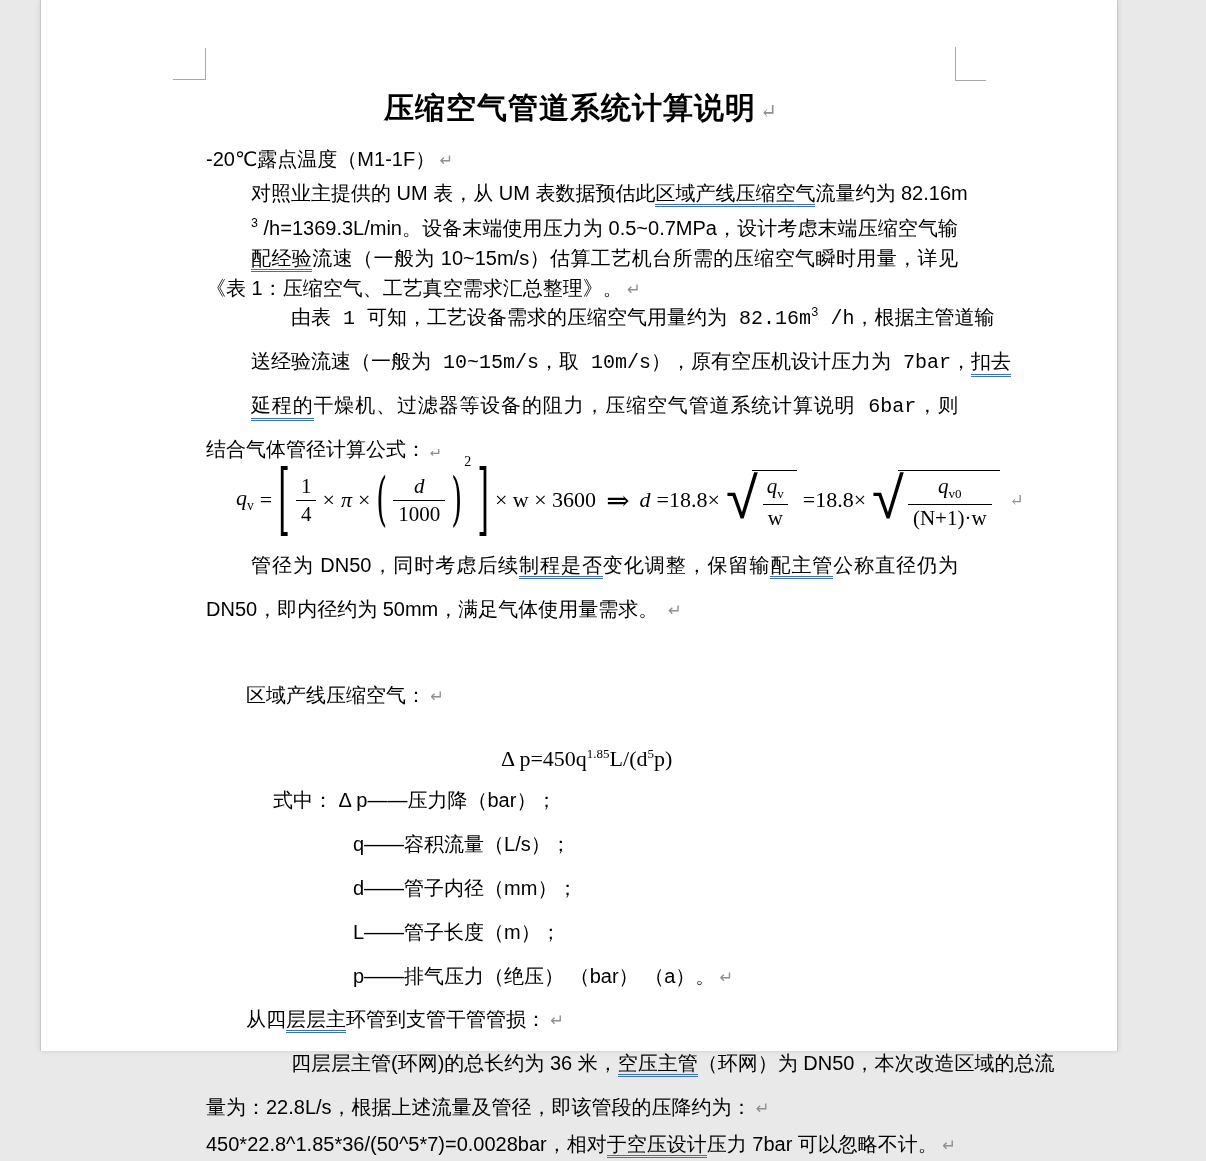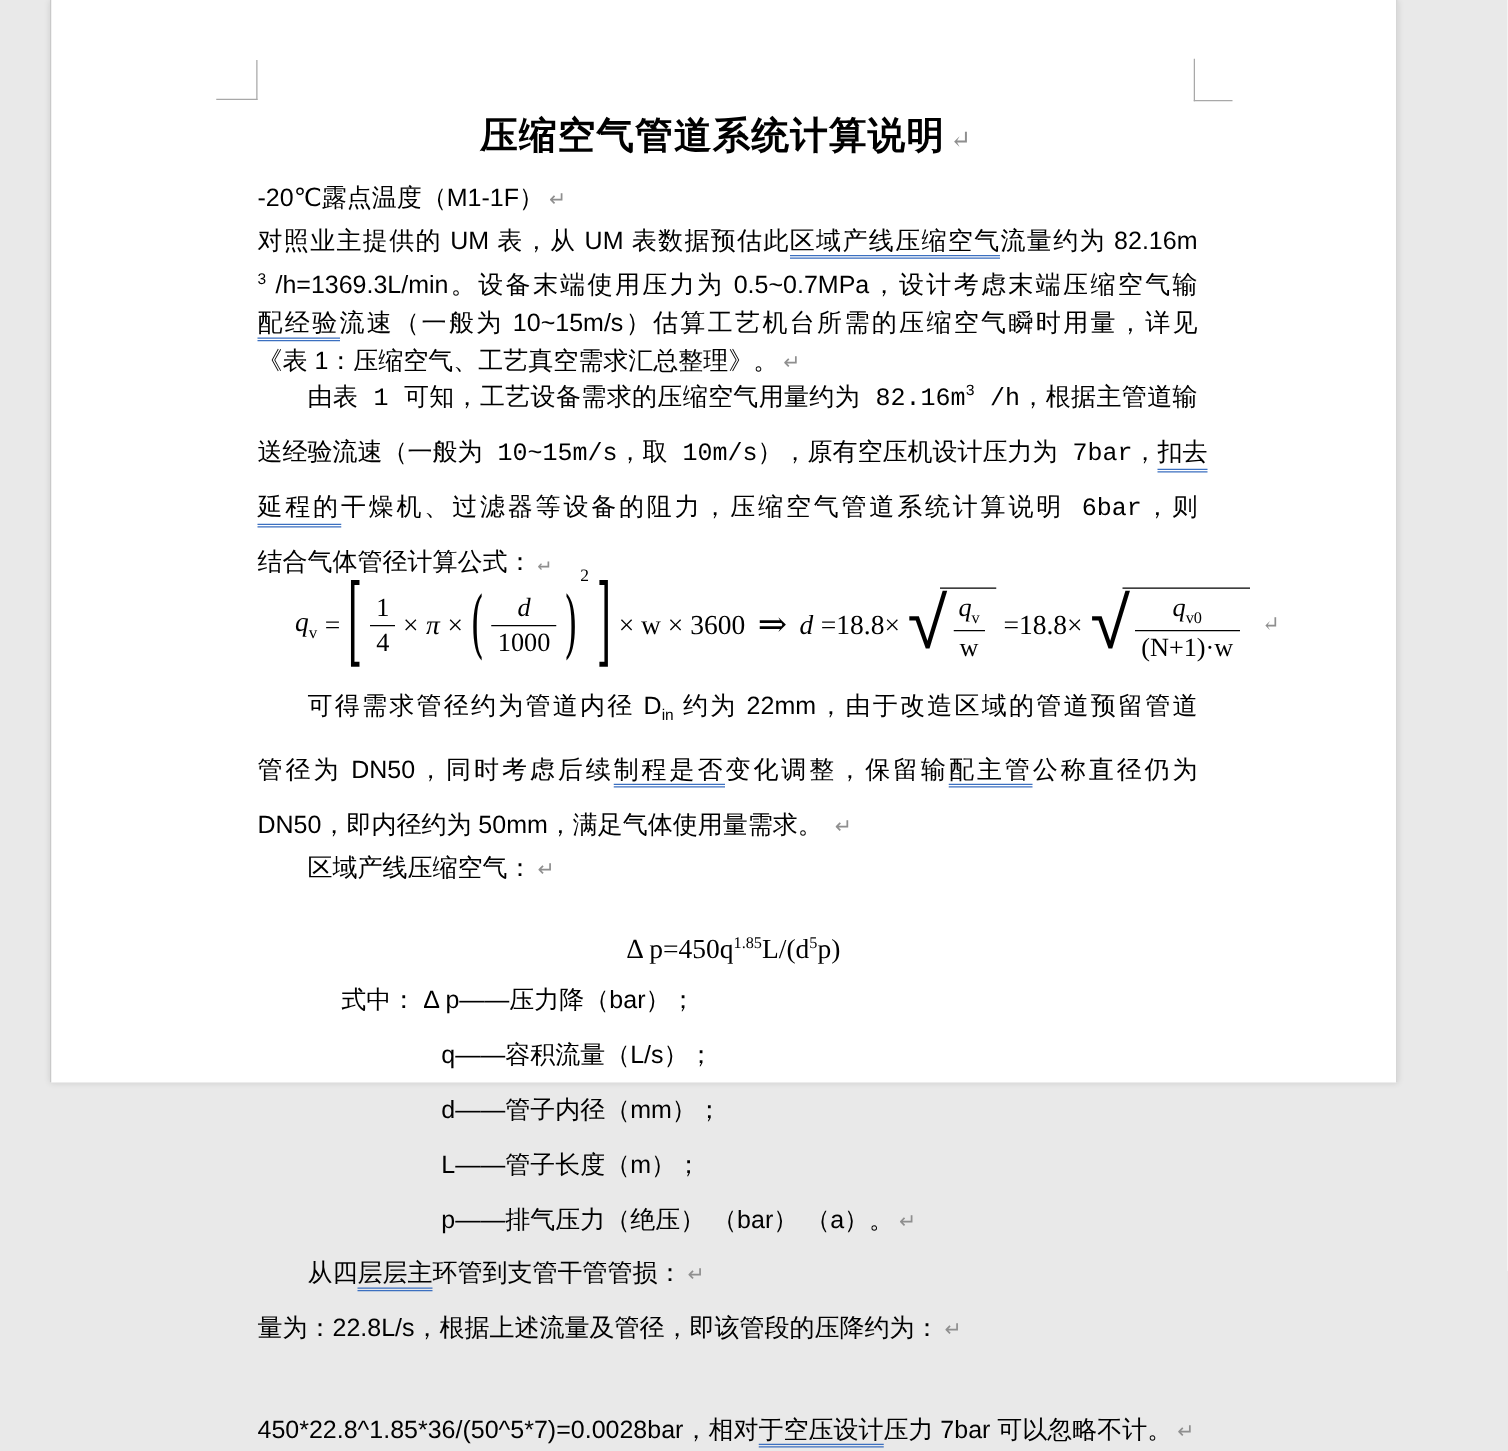--- a/index.html
+++ b/index.html
@@ -2,39 +2,39 @@
 <html><head>
 <meta charset="utf-8">
 <style>
   html,body{margin:0;padding:0;}
   body{
     width:1206px;height:1161px;position:relative;overflow:hidden;
     background:#e9e9e9;color:#000;
     font-family:"Liberation Sans","DejaVu Sans",sans-serif;
   }
   .page{
-    position:absolute;left:40px;top:0;width:1076px;height:866px;
+    position:absolute;left:40px;top:0;width:1076px;height:1051px;
     background:#ffffff;border-left:1px solid #c9c9c9;border-right:1px solid #c9c9c9;
     box-shadow:0 0 5px rgba(0,0,0,.12);
   }
   
   .crop{position:absolute;}
   .crop-l{left:132px;top:48px;width:32px;height:31px;border-right:1px solid #a8a8a8;border-bottom:1px solid #a8a8a8;}
   .crop-r{left:914px;top:47px;width:30px;height:33px;border-left:1px solid #a8a8a8;border-bottom:1px solid #a8a8a8;}
 
   .title{
     position:absolute;left:165px;top:88px;width:750px;margin:0;
     text-align:center;font-size:30px;font-weight:700;letter-spacing:1px;
     font-family:"Liberation Serif","DejaVu Serif",serif;
   }
   .title .pil{font-size:20px;font-weight:400;}
 
   .para{position:absolute;left:165px;width:752px;font-size:20px;}
   .ln{white-space:nowrap;}
-  .j{text-align:justify;text-align-last:justify;}
+  .j{text-align:justify;text-align-last:justify;margin-left:45px;}
   .indent{text-indent:40px;}
   .shift{margin-left:80px;}
 
   #p1{top:144px;line-height:30px;}
   #p2{top:178px;line-height:30px;}
   #p3{top:291px;line-height:44px;font-family:Liberation Mono, monospace;}
   #p4{top:543px;line-height:44px;}
   #p5{top:673px;line-height:44px;}
   #legend{top:778px;left:232px;line-height:44px;width:720px;}
   #p6{top:997px;line-height:44px;}
@@ -138,21 +138,20 @@
           <span class="frac">
             <span class="num"><i>q</i><sub>v0</sub></span>
             <span class="den">(N+1)·w</span>
           </span>
         </span>
     </span>
     <span class="pil">↵</span>
   </div>
 
   <div class="para" id="p4">
-    <div class="ln j indent"><span>可得需求管径约为管道内径 D</span><sub>in</sub><span> 约为 22mm，由于改造区域的管道预留管道</span></div>
     <div class="ln j"><span>管径为 DN50，同时考虑后续</span><span class="u">制程是否</span><span>变化调整，保留输</span><span class="u">配主管</span><span>公称直径仍为</span></div>
     <div class="ln"><span>DN50，即内径约为 50mm，满足气体使用量需求。 </span><span class="pil">↵</span></div>
   </div>
 
   <div class="para" id="p5">
     <div class="ln indent"><span>区域产线压缩空气：</span><span class="pil">↵</span></div>
   </div>
 
   <div id="formula2"><span>Δ p=450q</span><sup>1.85</sup><span>L/(d</span><sup>5</sup><span>p)</span></div>
 
@@ -162,20 +161,21 @@
     <div class="ln shift"><span>d——管子内径（mm）；</span></div>
     <div class="ln shift"><span>L——管子长度（m）；</span></div>
     <div class="ln shift"><span>p——排气压力（绝压） （bar） （a）。</span><span class="pil">↵</span></div>
   </div>
 
   <div class="para" id="p6">
     <div class="ln indent"><span>从四</span><span class="u">层层主</span><span>环管到支管干管管损：</span><span class="pil">↵</span></div>
   </div>
 
   <div class="para" id="p7">
+    <div class="ln j indent"><span>四层层主管(环网)的总长约为 36 米，</span><span class="u">空压主管</span><span>（环网）为 DN50，本次改造区域的总流</span></div>
     <div class="ln"><span>量为：22.8L/s，根据上述流量及管径，即该管段的压降约为：</span><span class="pil">↵</span></div>
   </div>
 
   <div class="para" id="p8">
     <div class="ln"><span>450*22.8^1.85*36/(50^5*7)=0.0028bar，相对</span><span class="u">于空压设计</span><span>压力 7bar 可以忽略不计。</span><span class="pil">↵</span></div>
   </div>
 
 </div>
 
 </body></html>

